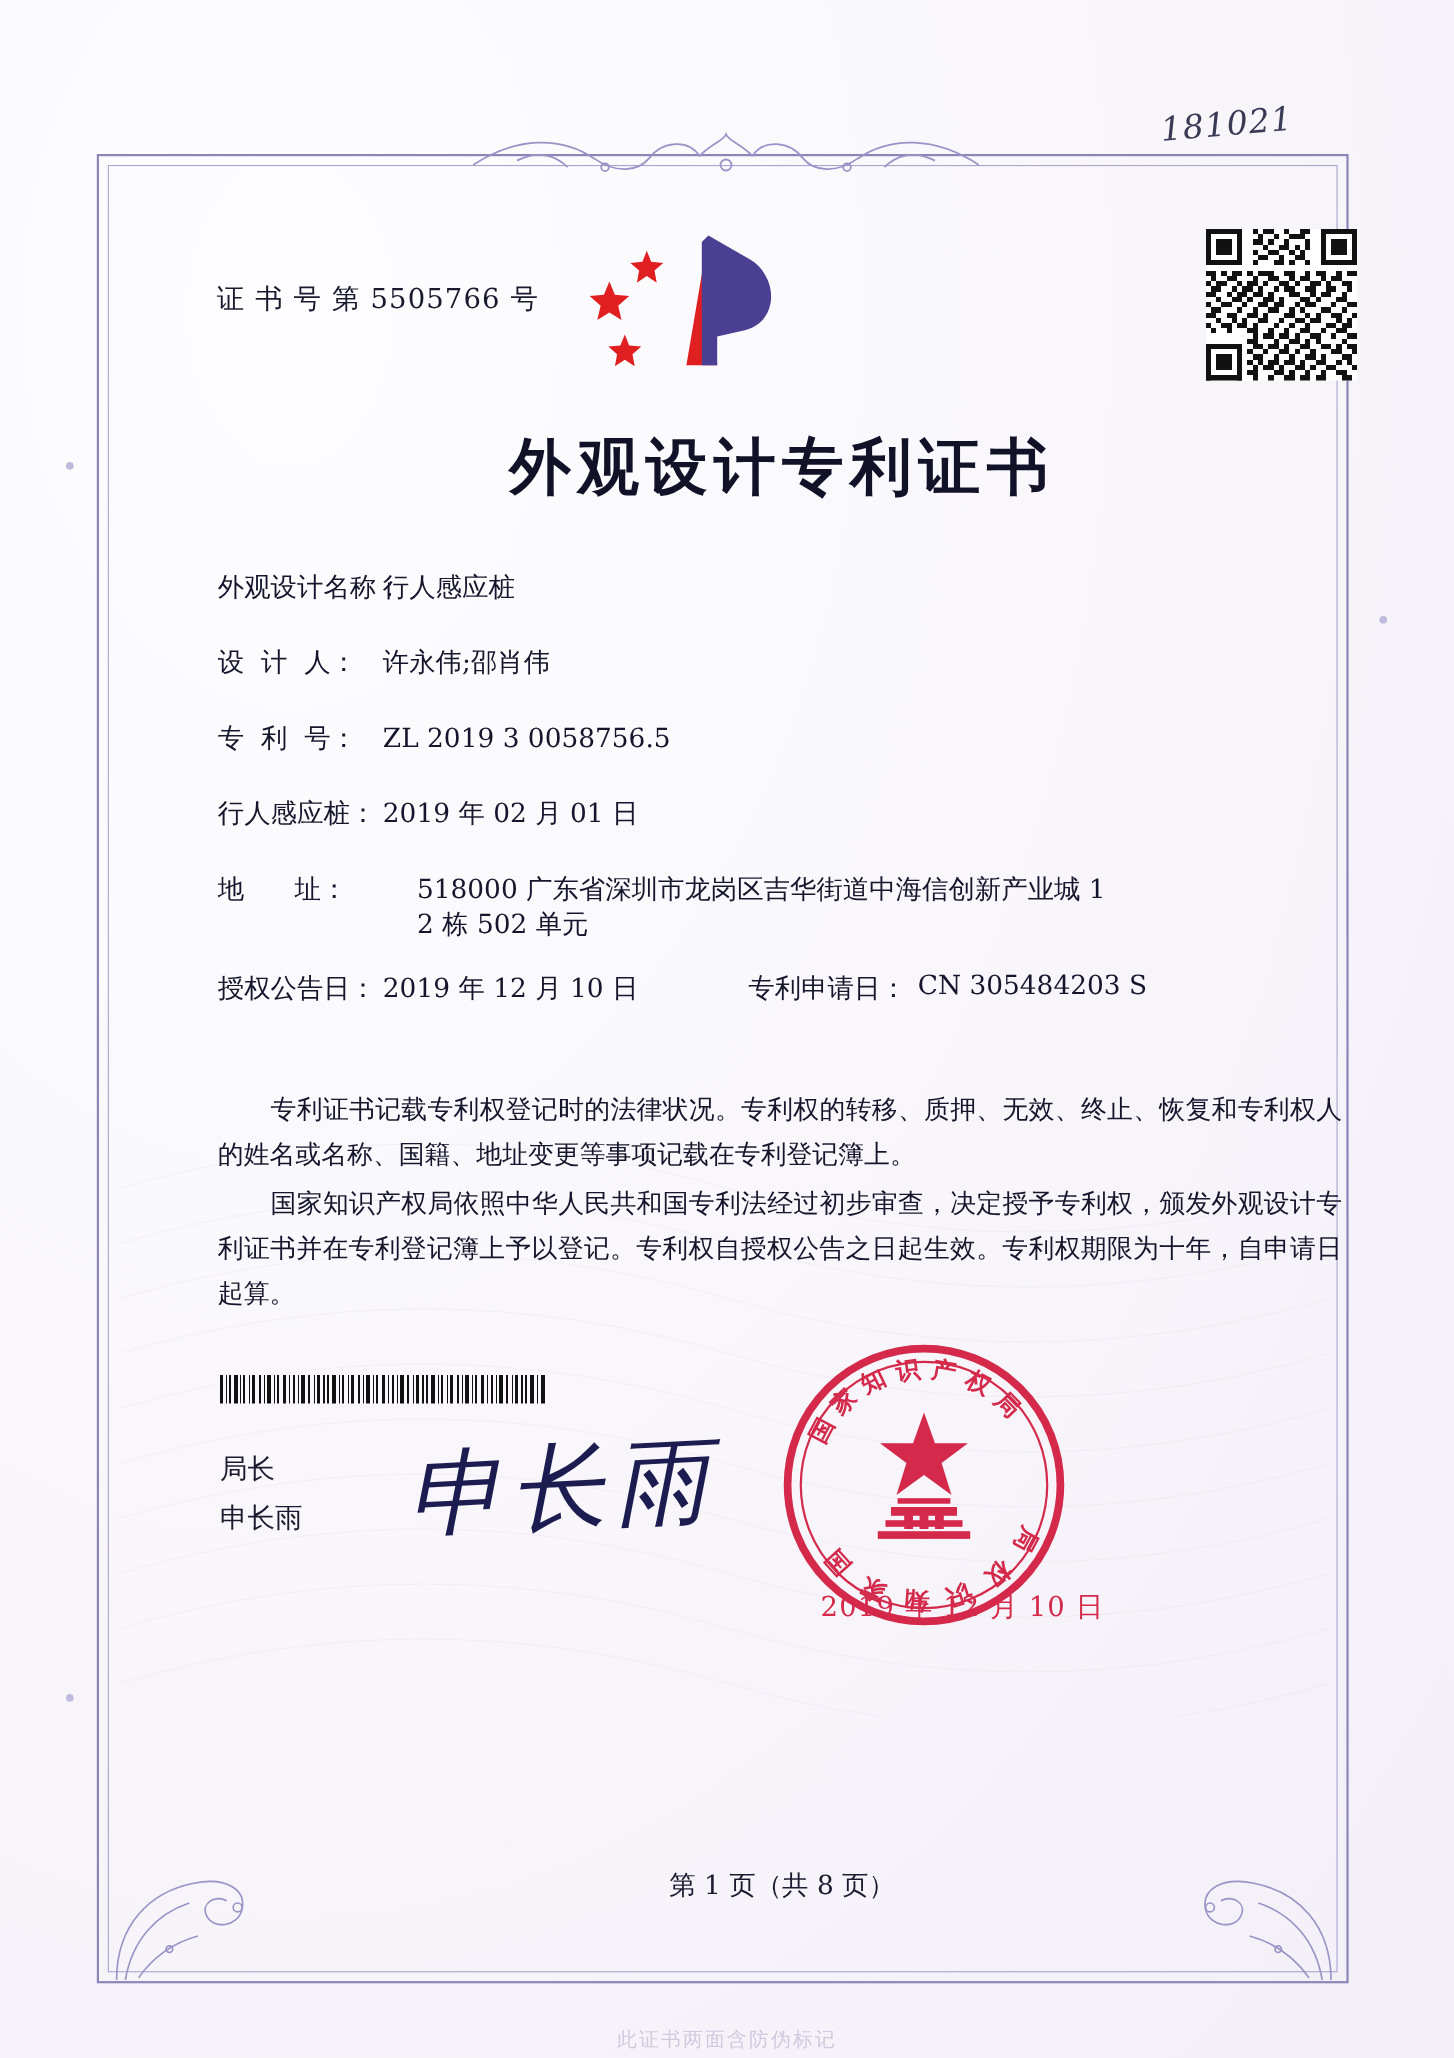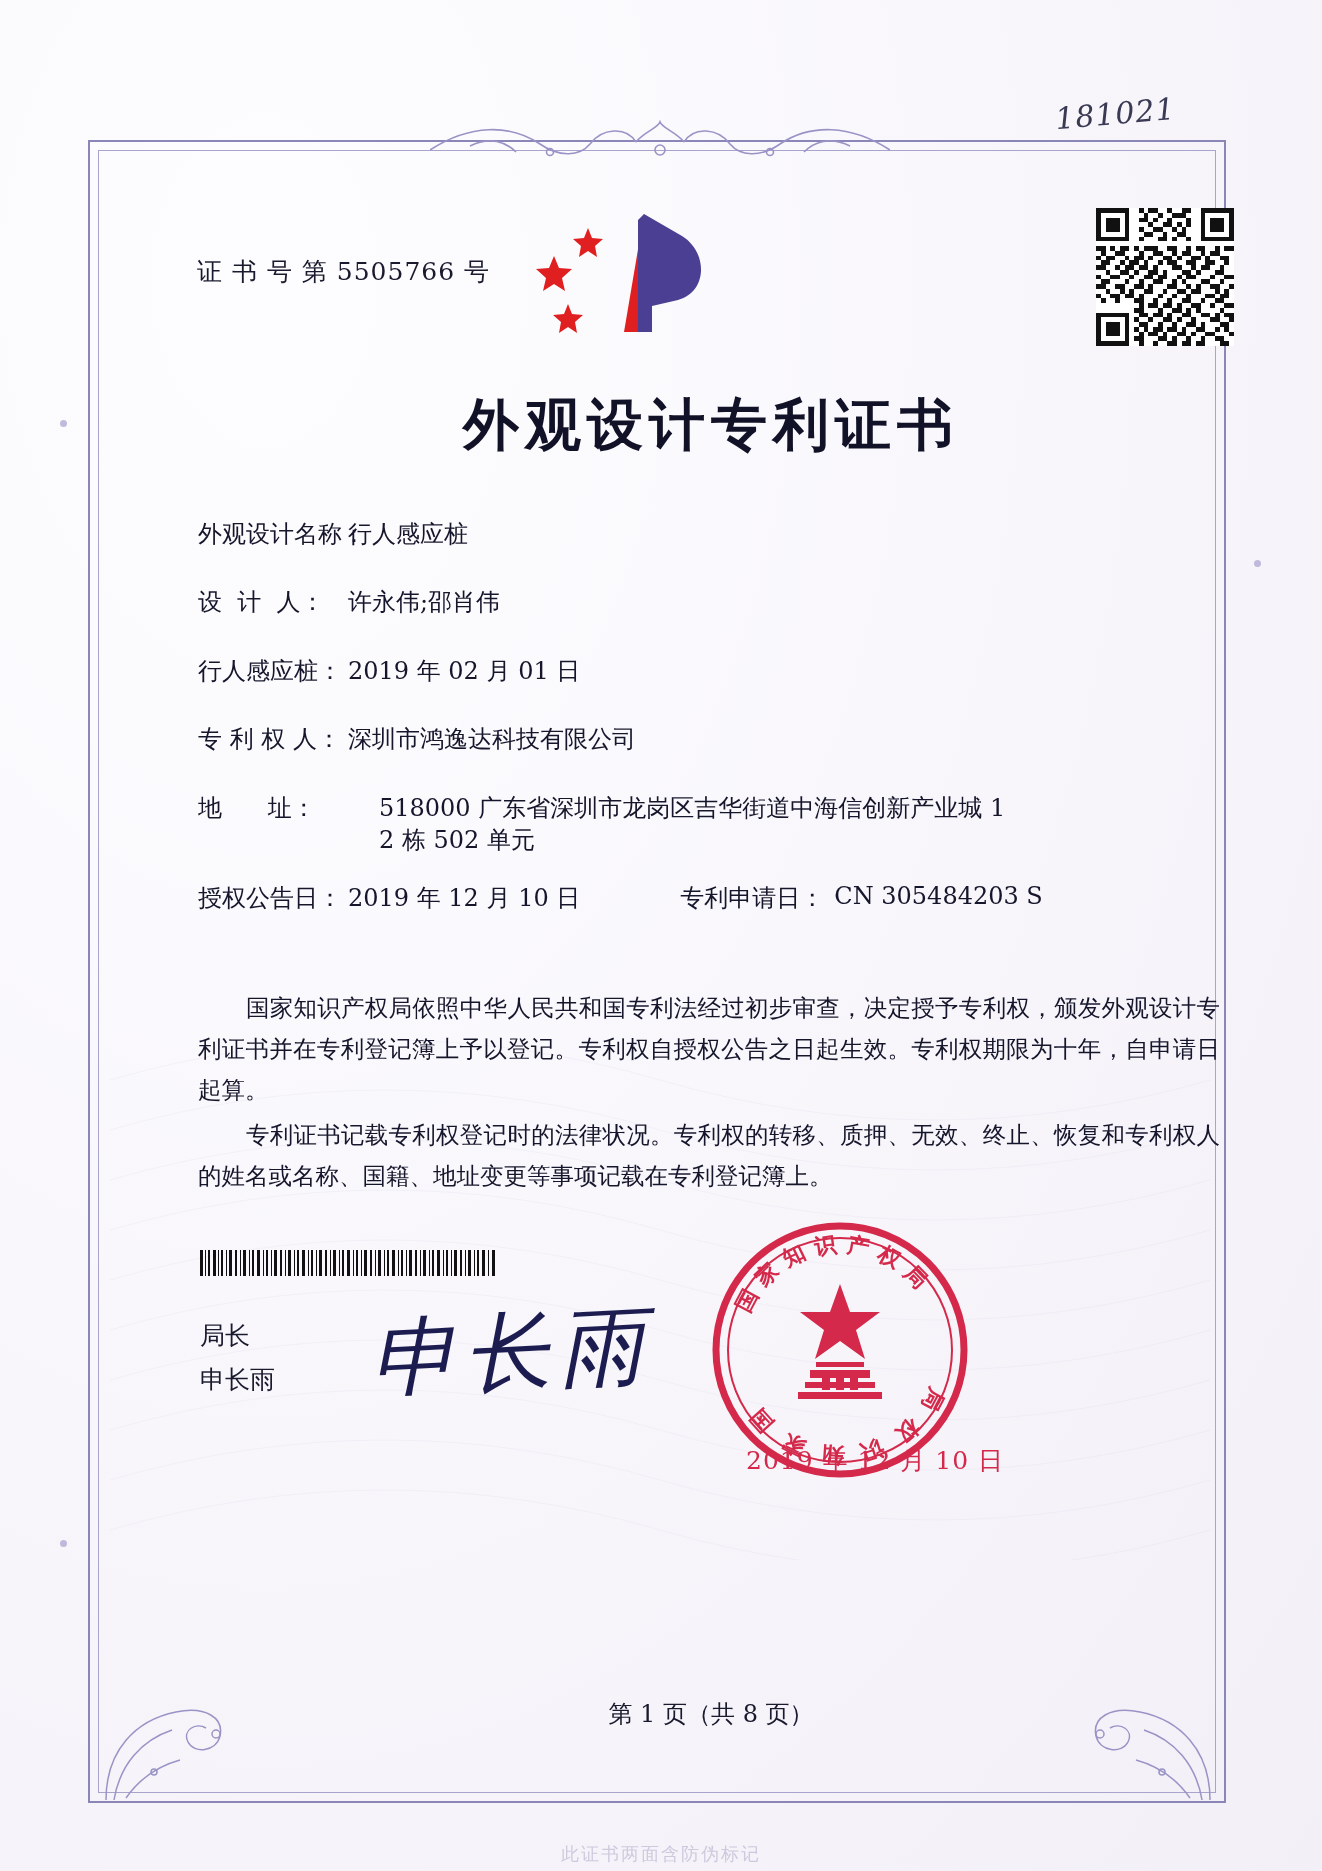--- a/index.html
+++ b/index.html
@@ -580,45 +580,45 @@
     <div class="fields">
       <div class="row">
         <div class="lbl">外观设计名称：</div>
         <div class="val">行人感应桩</div>
       </div>
       <div class="row">
         <div class="lbl">设  计  人：</div>
         <div class="val">许永伟;邵肖伟</div>
       </div>
       <div class="row">
+        <div class="lbl">专  利  号：</div>
+        <div class="val">ZL 2019 3 0058756.5</div>
+      </div>
+      <div class="row">
         <div class="lbl">行人感应桩：</div>
         <div class="val">2019 年 02 月 01 日</div>
-      </div>
-      <div class="row">
-        <div class="lbl">专 利 权 人：</div>
-        <div class="val">深圳市鸿逸达科技有限公司</div>
       </div>
       <div class="row addr">
         <div class="lbl">地      址：</div>
         <div class="val" style="white-space:pre-line;">518000 广东省深圳市龙岗区吉华街道中海信创新产业城 1
 2 栋 502 单元</div>
       </div>
       <div class="row-dual">
         <div class="lbl">授权公告日：</div>
         <div>2019 年 12 月 10 日</div>
         <div class="seg2">
           <div class="lbl2">专利申请日：</div>
           <div style="margin-left:10px;">CN 305484203 S</div>
         </div>
       </div>
     </div>
 
     <div class="paragraphs">
+      <p>专利证书记载专利权登记时的法律状况。专利权的转移、质押、无效、终止、恢复和专利权人的姓名或名称、国籍、地址变更等事项记载在专利登记簿上。</p>
       <p>国家知识产权局依照中华人民共和国专利法经过初步审查，决定授予专利权，颁发外观设计专利证书并在专利登记簿上予以登记。专利权自授权公告之日起生效。专利权期限为十年，自申请日起算。</p>
-      <p>专利证书记载专利权登记时的法律状况。专利权的转移、质押、无效、终止、恢复和专利权人的姓名或名称、国籍、地址变更等事项记载在专利登记簿上。</p>
     </div>
 
     <div class="barcode">
       <svg width="298" height="26" viewBox="0 0 298 26" shape-rendering="crispEdges">
         <rect width="298" height="26" fill="#ffffff00"></rect>
         <g fill="#111">
           <rect x="0" y="0" width="3" height="26"></rect>
             <rect x="5" y="0" width="1" height="26"></rect>
           <rect x="8" y="0" width="2" height="26"></rect>
             <rect x="13" y="0" width="3" height="26"></rect>

